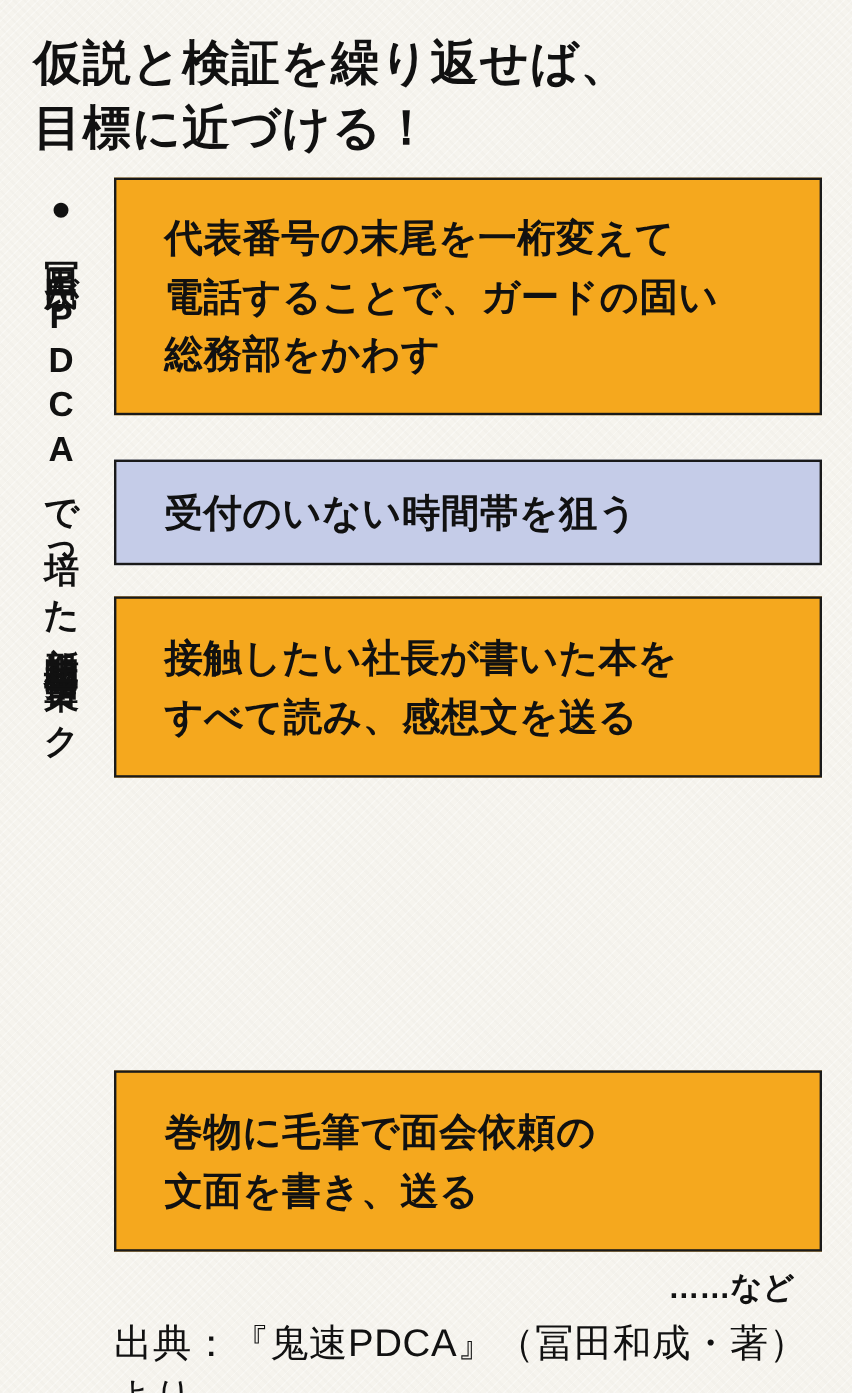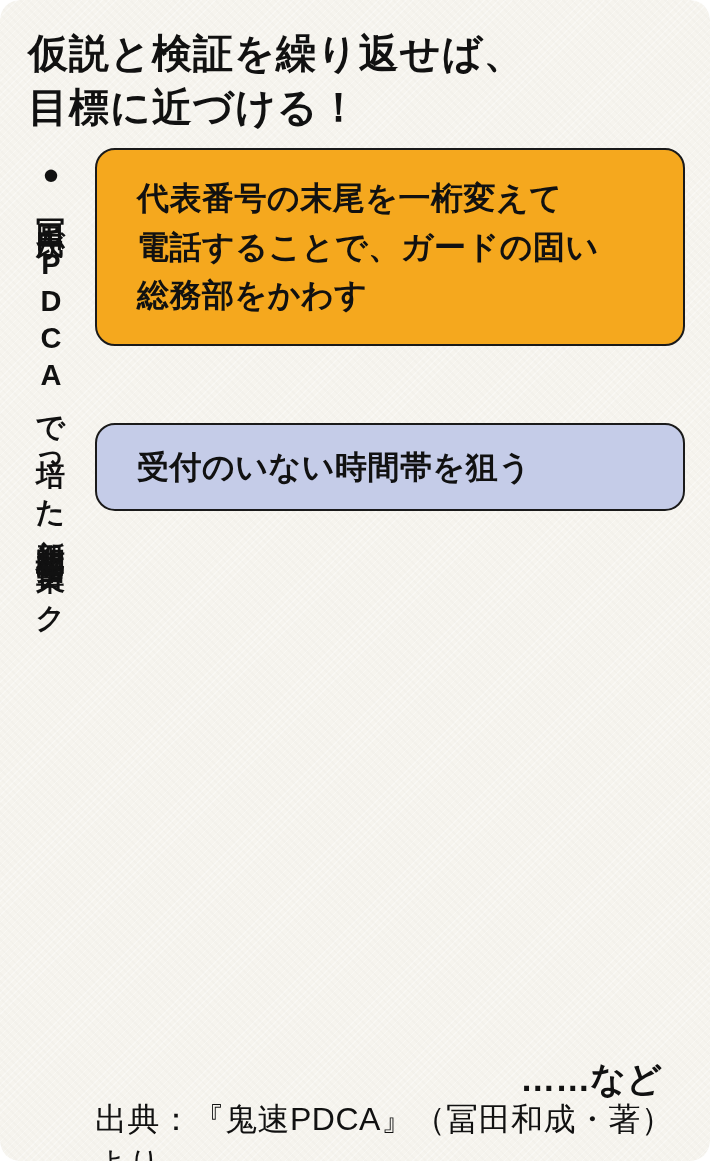--- a/index.html
+++ b/index.html
@@ -2,21 +2,21 @@
 <html style="--orange: #F5A81E; --blue: #C5CCE8; --background: #F6F4EE; --border: #1A1A1A; --text: #111111;"><head>
 <meta charset="utf-8">
 <style>
   :root {
     --orange: #F5A81E;
     --blue: #C5CCE8;
     --background: #F6F4EE;
     --border: #1A1A1A;
     --text: #111111;
   }
-  * { margin: 0; padding: 0; box-sizing: border-box; border-radius: 20px; }
+  * { margin: 0; padding: 0; box-sizing: border-box; }
   html, body {
     font-family: "Liberation Sans", "DejaVu Sans", sans-serif;
     background: #ffffff;
   }
   .canvas {
     position: relative;
     width: 710px;
     height: 1161px;
     background: var(--background);
     
@@ -64,29 +64,29 @@
     font-size: 32px;
     font-weight: bold;
     line-height: 1.52;
     letter-spacing: 0.5px;
     white-space: pre-line;
     color: var(--text);
   }
   .box-orange { background: var(--orange); }
   .box-blue   { background: var(--blue); }
   .b1 { top: 148px; height: 198px; }
-  .b2 { top: 383px; height: 88px; margin-top: 40px;  }
+  .b2 { top: 383px; height: 88px;  }
   .b3 { top: 497px; height: 151px; }
   .b4 { top: 672px; height: 193px; }
   .b5 { top: 892px; height: 151px; }
   .etc {
     position: absolute;
     right: 48px;
     top: 1056px;
-    font-size: 35px;
+    font-size: 26px;
     font-weight: bold;
     color: var(--text);
   }
   .source {
     position: absolute;
     left: 95px;
     width: 590px;
     top: 1098px;
     font-size: 32px;
     font-weight: 400;
@@ -108,20 +108,28 @@
   <div class="box box-orange b1">
     <p>代表番号の末尾を一桁変えて
 電話することで、ガードの固い
 総務部をかわす</p>
   </div>
 
   <div class="box box-blue b2">
     <p>受付のいない時間帯を狙う</p>
   </div>
 
+  <div class="box box-orange b3">
+    <p>接触したい社長が書いた本を
+すべて読み、感想文を送る</p>
+  </div>
 
 
+  <div class="box box-orange b5">
+    <p>巻物に毛筆で面会依頼の
+文面を書き、送る</p>
+  </div>
 
   <div class="etc">……など</div>
 
   <div class="source">出典：『鬼速PDCA』（冨田和成・著）より</div>
 
 </div>
 
 </body></html>

